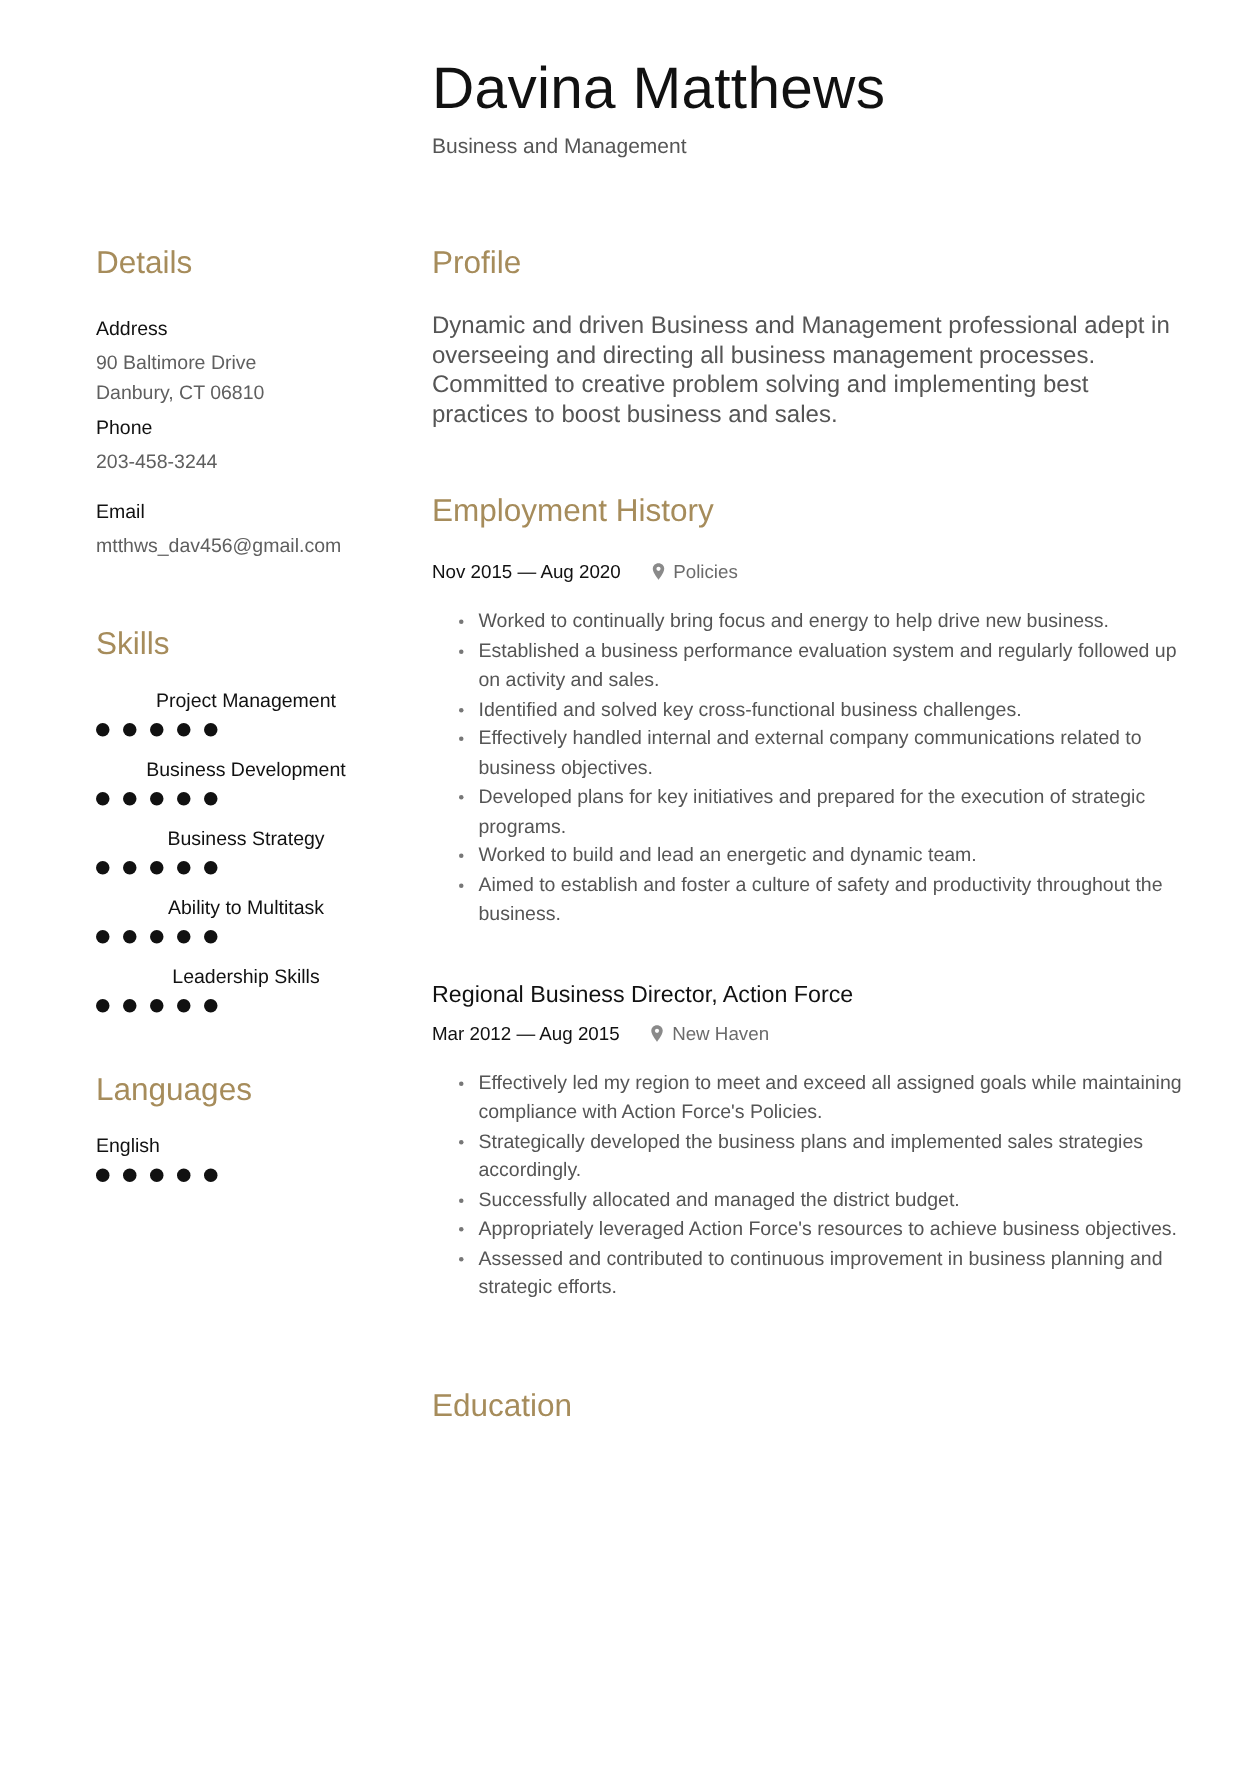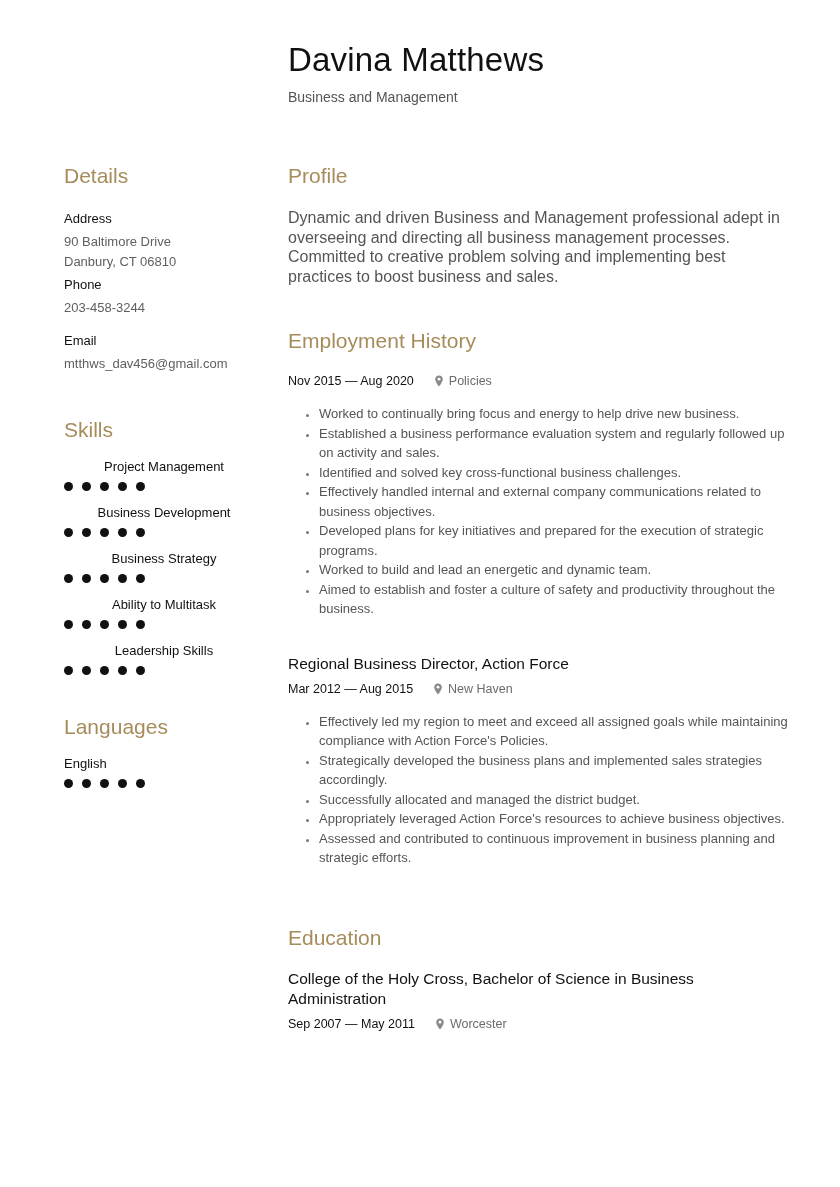--- a/index.html
+++ b/index.html
@@ -1,18 +1,18 @@
 <!DOCTYPE html>
 <html><head>
 <meta charset="utf-8">
 <style>
   html, body { margin:0; padding:0; background:#ffffff; }
   body { width:840px; height:1187px; position:relative; font-family:"Liberation Sans", sans-serif; color:#111; overflow:hidden; }
   .header { position:absolute; left:288px; top:40px; }
-  .name { font-size:33px; color:#111; line-height:40px; letter-spacing:0.2px; }
+  .name { font-size:39px; color:#111; line-height:40px; letter-spacing:0.2px; }
   .subtitle { font-size:14px; color:#555; margin-top:8px; line-height:18px; }
 
   .left { position:absolute; left:64px; top:162px; width:200px; }
   .right { position:absolute; left:288px; top:162px; width:505px; }
 
   .sec-title { font-size:21px; color:#a68c5b; line-height:28px; margin:0; font-weight:normal; }
 
   .detail-label { font-size:13px; color:#111; line-height:18px; }
   .detail-val { font-size:13px; color:#5f5f5f; line-height:20px; }
 
@@ -170,27 +170,14 @@
         <li>Strategically developed the business plans and implemented sales strategies accordingly.</li>
         <li>Successfully allocated and managed the district budget.</li>
         <li>Appropriately leveraged Action Force's resources to achieve business objectives.</li>
         <li>Assessed and contributed to continuous improvement in business planning and strategic efforts.</li>
       </ul>
     </div>
   </section>
 
   <section style="margin-top:56px;">
     <h2 class="sec-title">Education</h2>
-    <div style="margin-top:17px;">
-      <div class="job-title">College of the Holy Cross, Bachelor of Science in Business Administration</div>
-      <div class="meta">
-        <span class="dates">Sep 2007 — May 2011</span>
-        <span class="loc">
-          <svg class="pin" viewBox="0 0 10 12">
-              <path d="M5 0.5C2.8 0.5 1.2 2.1 1.2 4.2 1.2 7 5 11.5 5 11.5S8.8 7 8.8 4.2C8.8 2.1 7.2 0.5 5 0.5Z" fill="#8a8a8a"></path>
-              <circle cx="5" cy="4.2" r="1.4" fill="#fff"></circle>
-            </svg>
-          <span>Worcester</span>
-        </span>
-      </div>
-    </div>
   </section>
 </div>
 
 </body></html>

